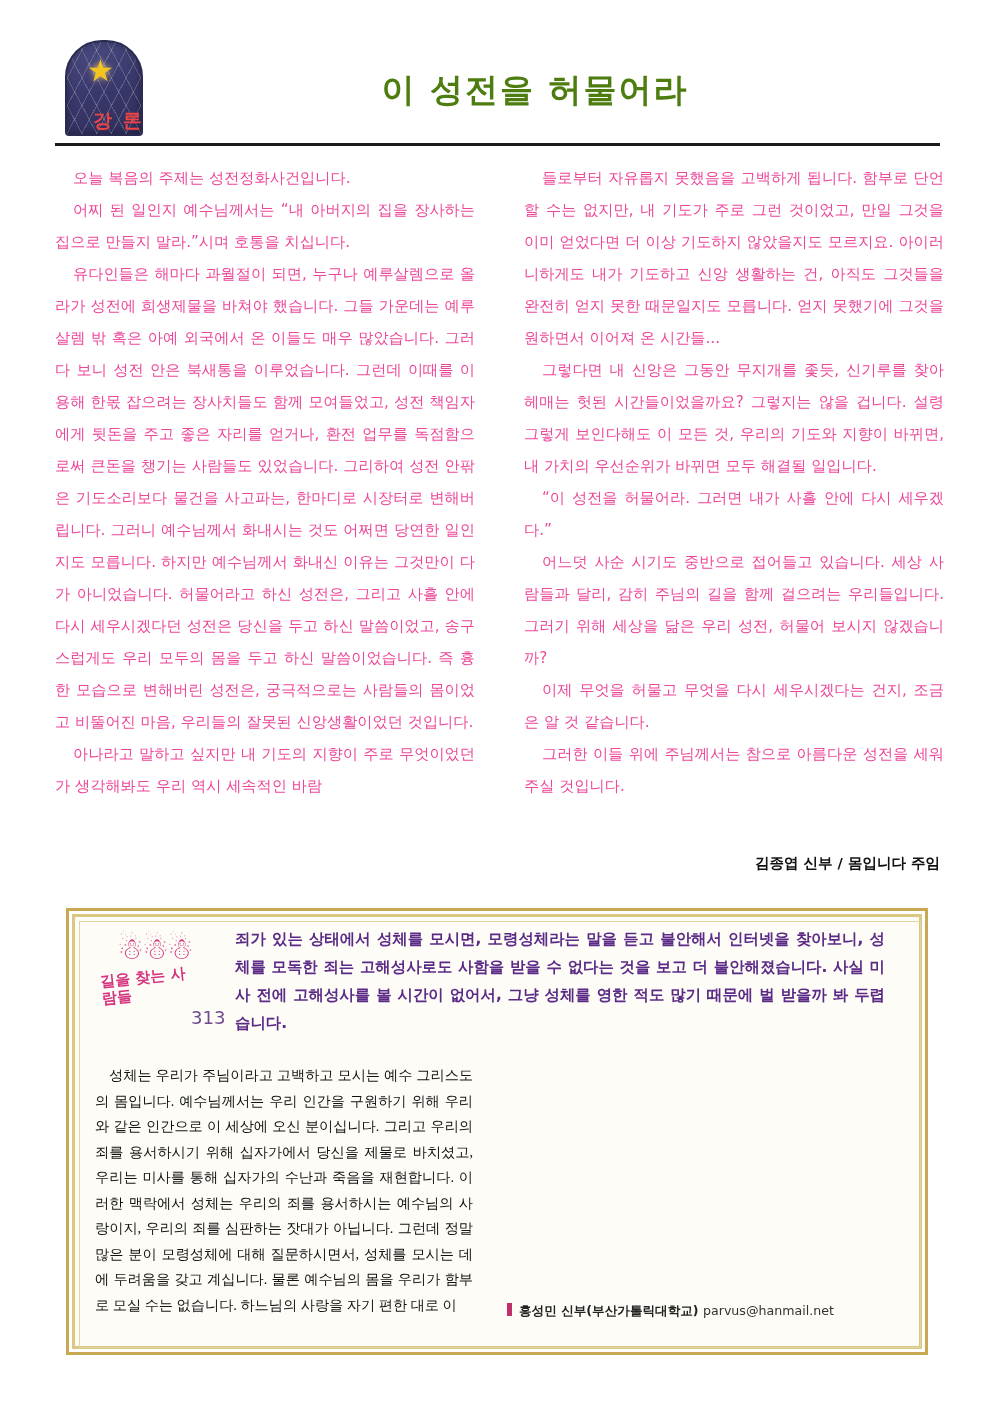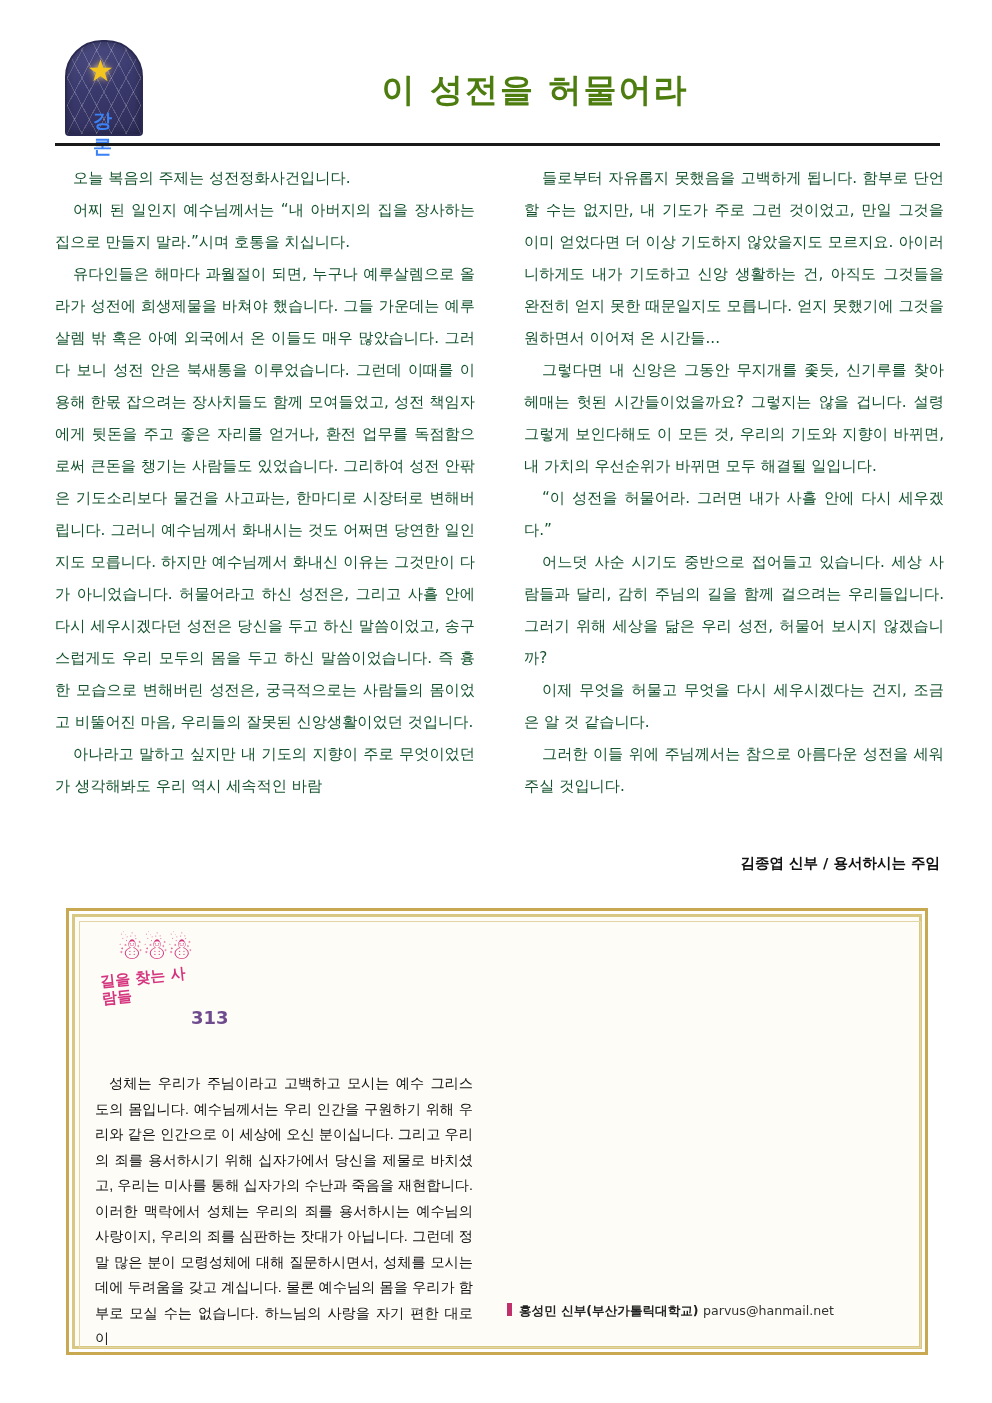--- a/index.html
+++ b/index.html
@@ -86,24 +86,24 @@
     content: "\2605";
     position: absolute;
     left: 0; top: 0;
     color: #f5c51f;
     text-shadow: 0 0 6px rgba(255,220,120,0.9);
   }
   .emblem-label {
     position: absolute;
     left: 28px;
     top: 68px;
-    font-family: Liberation Mono, monospace;
+    font-family: Liberation Serif, serif;
     font-size: 19px;
     font-weight: bold;
-    color: #3b82f6;
+    color: #ef4444;
     letter-spacing: 3px;
     background: transparent;
   }
 
   
   .article {
     position: absolute;
     left: 55px;
     top: 162px;
     width: 885px;
@@ -111,21 +111,21 @@
   }
   .col {
     position: absolute;
     top: 0;
     width: 420px;
     font-family: "DejaVu Sans", sans-serif;
     font-size: 15.2px;
     line-height: 32px;
     text-align: justify;
     text-justify: inter-character;
-    color: #14532d;
+    color: #ec4899;
   }
   .col.left { left: 0; }
   .col.right { left: 469px; }
   .col p {
     margin: 0;
     text-indent: 18px;
   }
   .byline {
     position: absolute;
     right: 0;
@@ -194,41 +194,41 @@
     color: #d5347e;
     line-height: 17px;
     transform: rotate(-6deg);
   }
   .qlogo-num {
     position: absolute;
     left: 96px;
     top: 78px;
     font-family: "DejaVu Sans", sans-serif;
     font-size: 18px;
-    font-weight: bold;
+    font-weight: normal;
     color: #6f4b8e;
   }
   .qtext {
     position: absolute;
     left: 140px;
     top: 0;
     width: 650px;
     font-family: "DejaVu Sans", sans-serif;
     font-size: 15.4px;
     font-weight: bold;
     line-height: 28px;
     color: #5b2a86;
     text-align: justify;
   }
 
   .box-col {
     position: absolute;
-    top: 160px;
+    top: 152px;
     width: 378px;
-    font-family: Liberation Sans, sans-serif;
+    font-family: Liberation Serif, serif;
     font-size: 14.2px;
     line-height: 25.5px;
     text-align: justify;
     color: #111;
   }
   .box-col.left { left: 26px; }
   .box-col.right { left: 438px; }
   .box-col p { margin: 0; text-indent: 14px; }
 
   .credit {
@@ -278,32 +278,33 @@
       <p>아나라고 말하고 싶지만 내 기도의 지향이 주로 무엇이었던가 생각해봐도 우리 역시 세속적인 바람</p>
     </div>
     <div class="col right">
       <p>들로부터 자유롭지 못했음을 고백하게 됩니다. 함부로 단언할 수는 없지만, 내 기도가 주로 그런 것이었고, 만일 그것을 이미 얻었다면 더 이상 기도하지 않았을지도 모르지요. 아이러니하게도 내가 기도하고 신앙 생활하는 건, 아직도 그것들을 완전히 얻지 못한 때문일지도 모릅니다. 얻지 못했기에 그것을 원하면서 이어져 온 시간들...</p>
       <p>그렇다면 내 신앙은 그동안 무지개를 좇듯, 신기루를 찾아 헤매는 헛된 시간들이었을까요? 그렇지는 않을 겁니다. 설령 그렇게 보인다해도 이 모든 것, 우리의 기도와 지향이 바뀌면, 내 가치의 우선순위가 바뀌면 모두 해결될 일입니다.</p>
       <p>“이 성전을 허물어라. 그러면 내가 사흘 안에 다시 세우겠다.”</p>
       <p>어느덧 사순 시기도 중반으로 접어들고 있습니다. 세상 사람들과 달리, 감히 주님의 길을 함께 걸으려는 우리들입니다. 그러기 위해 세상을 닮은 우리 성전, 허물어 보시지 않겠습니까?</p>
       <p>이제 무엇을 허물고 무엇을 다시 세우시겠다는 건지, 조금은 알 것 같습니다.</p>
       <p>그러한 이들 위에 주님께서는 참으로 아름다운 성전을 세워주실 것입니다.</p>
     </div>
-    <div class="byline">김종엽 신부 / 용서하시는 주임</div>
+    <div class="byline">김종엽 신부 / 몸입니다 주임</div>
   </div>
 
   <div class="box">
     <div class="box-inner"></div>
 
     <div class="qbox">
       <div class="qlogo">
         <div class="qlogo-figs">☃☃☃</div>
         <div class="qlogo-script">길을 찾는 사람들</div>
         <div class="qlogo-num">313</div>
       </div>
+      <div class="qtext">죄가 있는 상태에서 성체를 모시면, 모령성체라는 말을 듣고 불안해서 인터넷을 찾아보니, 성체를 모독한 죄는 고해성사로도 사함을 받을 수 없다는 것을 보고 더 불안해졌습니다. 사실 미사 전에 고해성사를 볼 시간이 없어서, 그냥 성체를 영한 적도 많기 때문에 벌 받을까 봐 두렵습니다.</div>
     </div>
 
     <div class="box-col left">
       <p>성체는 우리가 주님이라고 고백하고 모시는 예수 그리스도의 몸입니다. 예수님께서는 우리 인간을 구원하기 위해 우리와 같은 인간으로 이 세상에 오신 분이십니다. 그리고 우리의 죄를 용서하시기 위해 십자가에서 당신을 제물로 바치셨고, 우리는 미사를 통해 십자가의 수난과 죽음을 재현합니다. 이러한 맥락에서 성체는 우리의 죄를 용서하시는 예수님의 사랑이지, 우리의 죄를 심판하는 잣대가 아닙니다. 그런데 정말 많은 분이 모령성체에 대해 질문하시면서, 성체를 모시는 데에 두려움을 갖고 계십니다. 물론 예수님의 몸을 우리가 함부로 모실 수는 없습니다. 하느님의 사랑을 자기 편한 대로 이</p>
     </div>
 
     <div class="credit">
       <span class="credit-bar"></span><span>홍성민 신부(부산가톨릭대학교)</span> <span class="credit-mail">parvus@hanmail.net</span>
     </div>
   </div>

